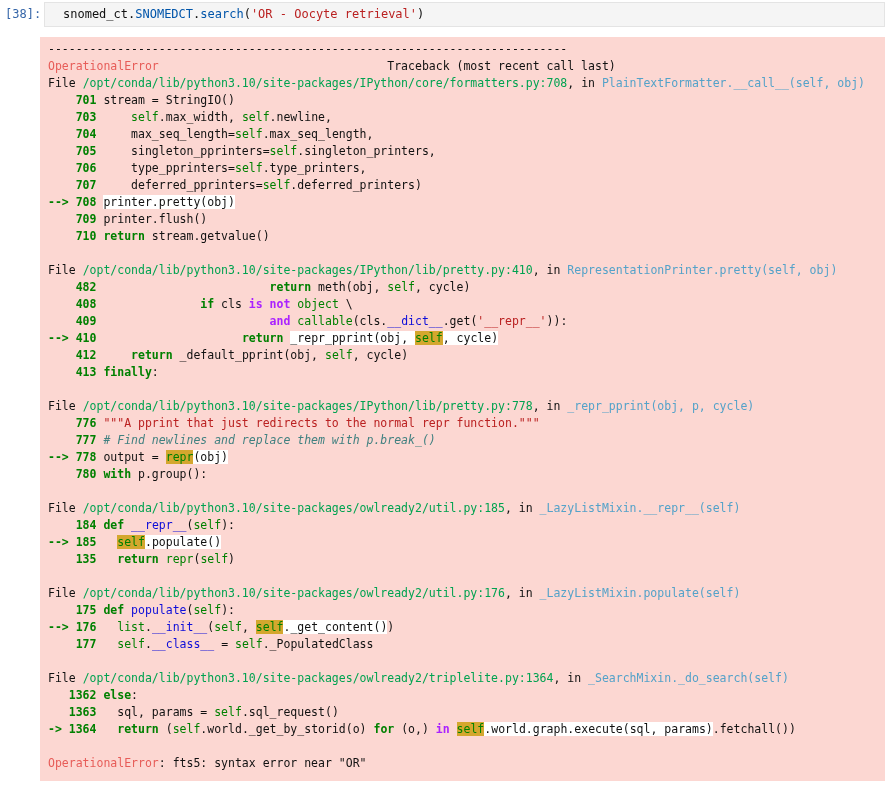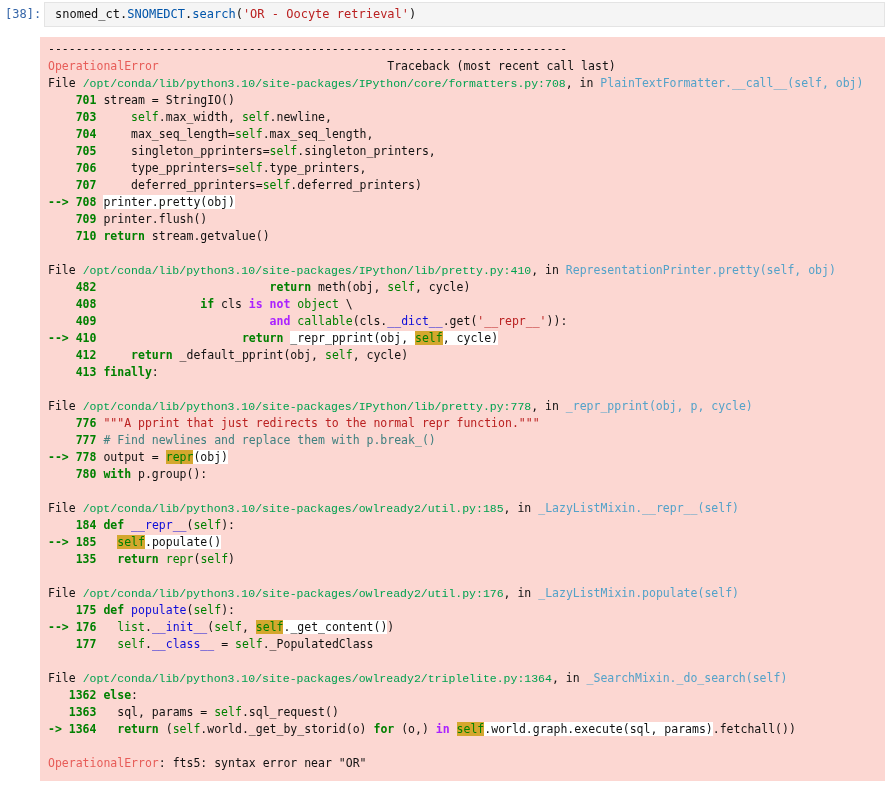--- a/index.html
+++ b/index.html
@@ -1,33 +1,33 @@
 <!DOCTYPE html>
 <html><head>
 <meta charset="utf-8">
 <style>
   html,body{margin:0;padding:0;background:#ffffff;width:885px;}
   body{font-family:"DejaVu Sans Mono","Liberation Mono",monospace;}
   .cell-input-row{display:flex;align-items:flex-start;margin:2px 0 0 0;border-radius:10px;}
   .in-prompt{flex:0 0 44px;box-sizing:border-box;padding:5px 0 0 5px;font-size:12px;color:#3465a8;white-space:pre;}
   .input-box{flex:1 1 auto;background:#f5f5f5;border:1px solid #e4e4e4;box-sizing:border-box;
-             padding:3px 10px;font-size:12px;line-height:17px;white-space:pre;min-height:23px;}
+             padding:3px 18px;font-size:12px;line-height:17px;white-space:pre;min-height:23px;}
   .output-area{margin:10px 0 0 40px;background:#fcd7d2;padding:4px 8px 9px 8px;
                font-size:11.5px;line-height:17px;}
   .tb-line{height:17px;white-space:pre;}
   
   .tk-p{color:#111111;}
   .tk-r{color:#e75c58;}
   .tk-g{color:#008000;}
   .tk-k{color:#008000;font-weight:bold;}
-  .tk-pg{color:#00a250;font-family:Liberation Mono, monospace;}
+  .tk-pg{color:#00a250;}
   .tk-c{color:#54a2c9;}
   .tk-b{color:#0d0dd9;}
   .tk-s{color:#ba2121;}
-  .tk-cm{color:#408080;}
+  .tk-cm{color:#408080;font-style:italic;}
   .tk-m{color:#aa22ff;font-weight:bold;}
   .tk-h{background:#ffffff;color:#111111;}
   .tk-hg{background:#d4a72e;color:#008000;}
   .tk-prop{color:#0055aa;}
 </style>
 </head>
 <body>
 
 <div class="cell">
   <div class="cell-input-row">

